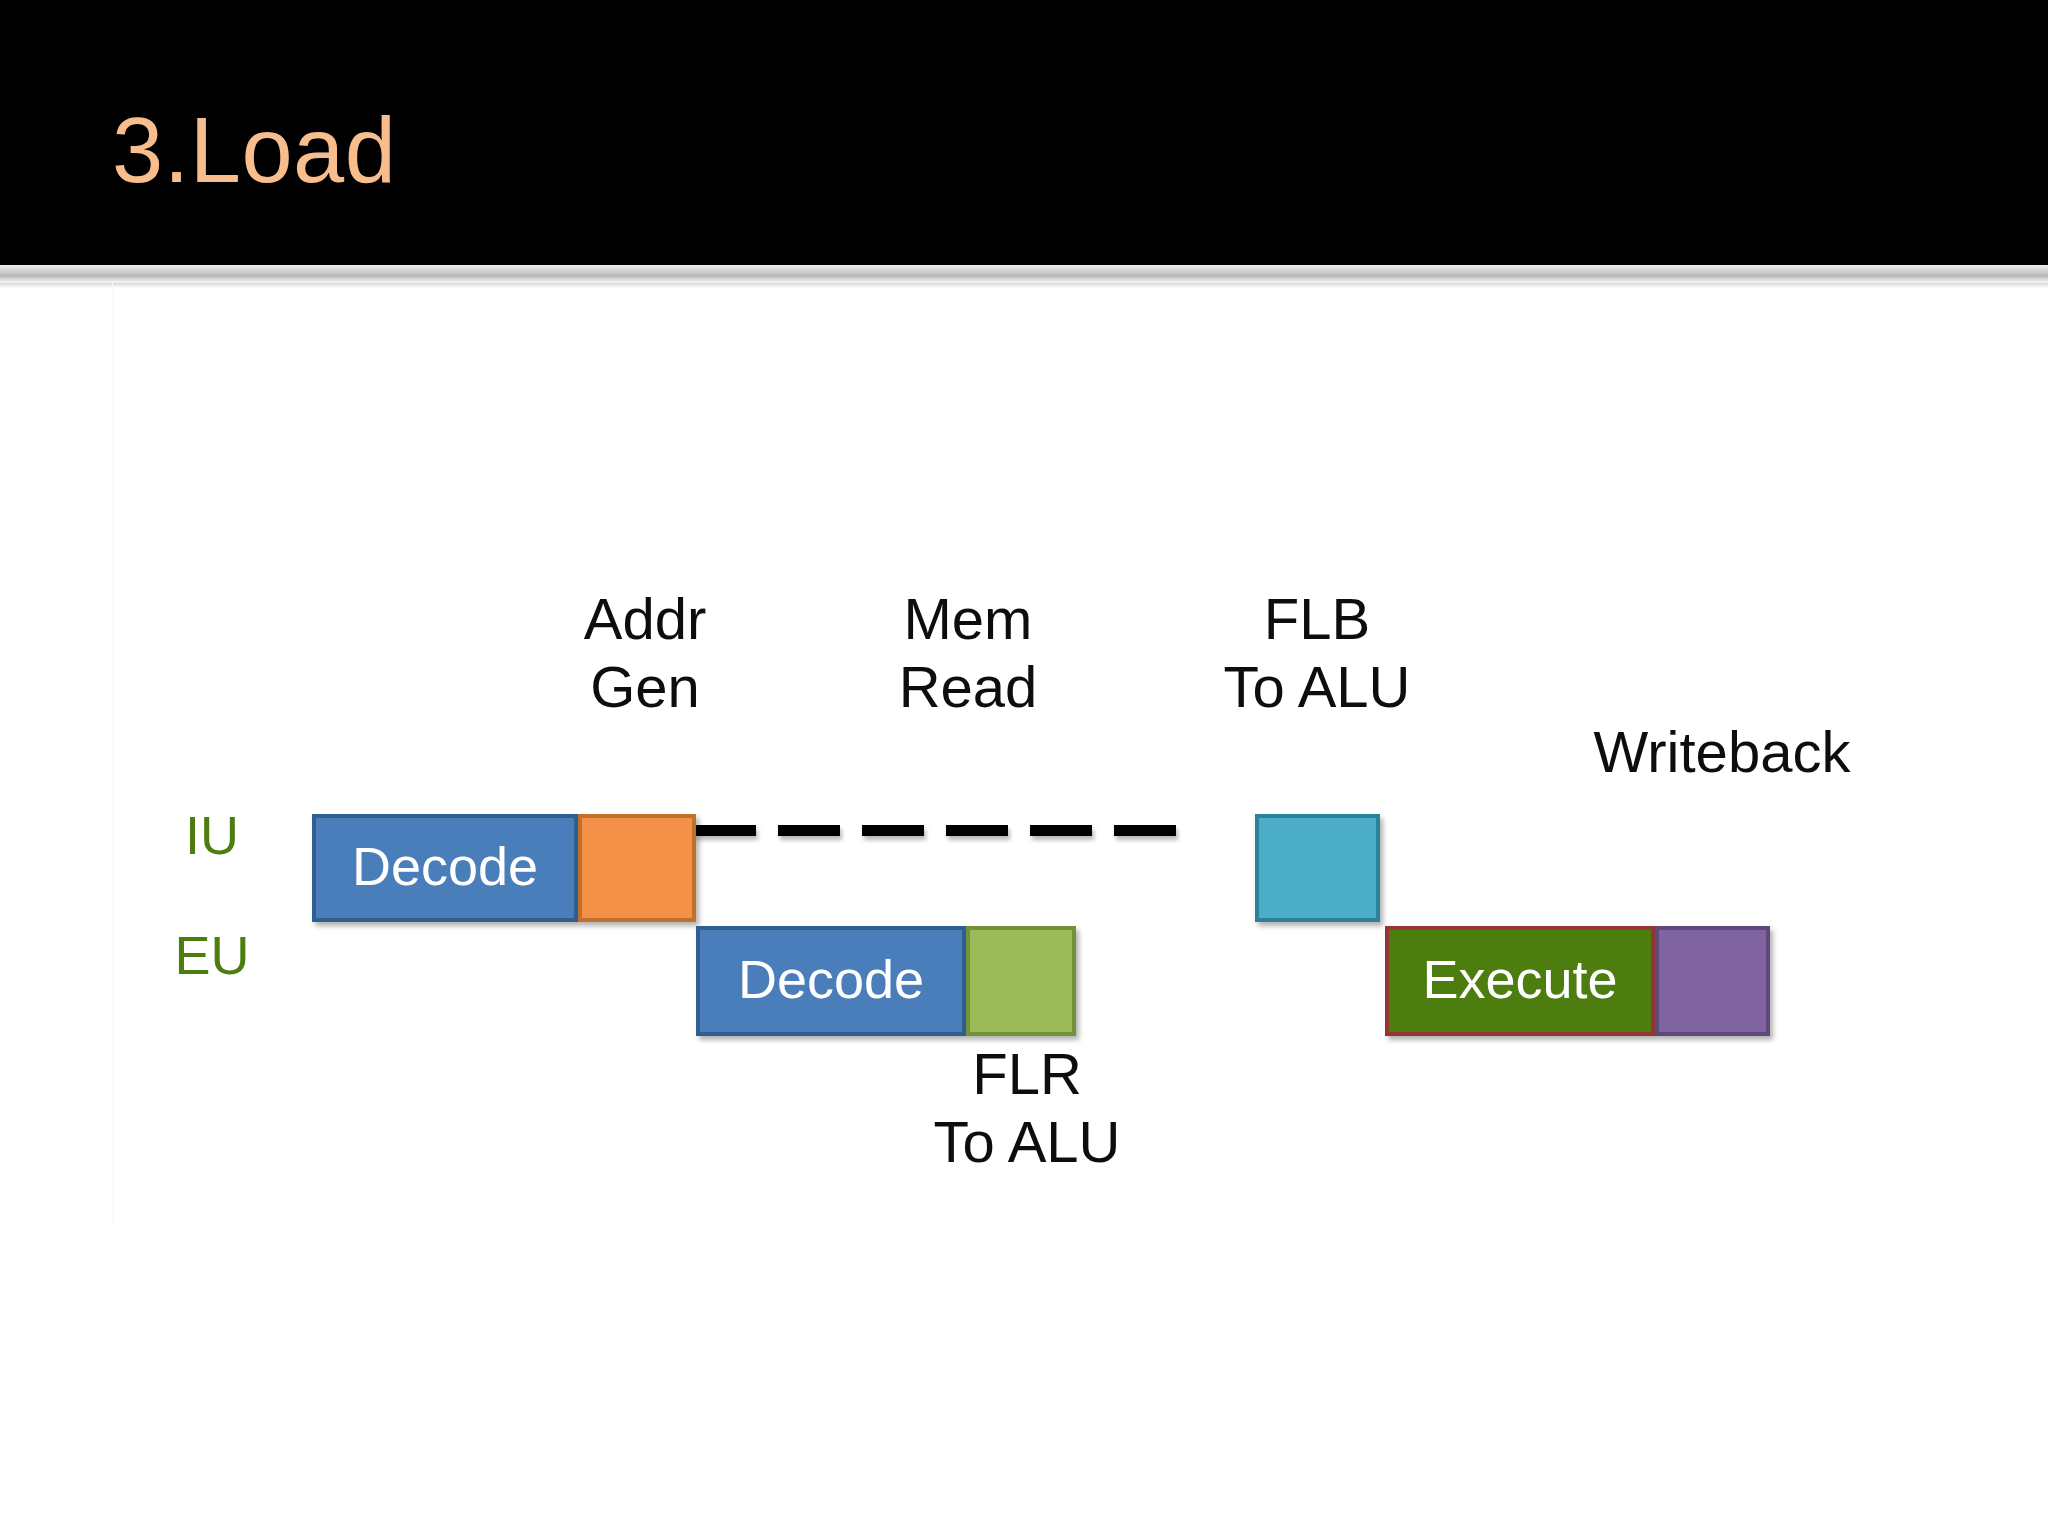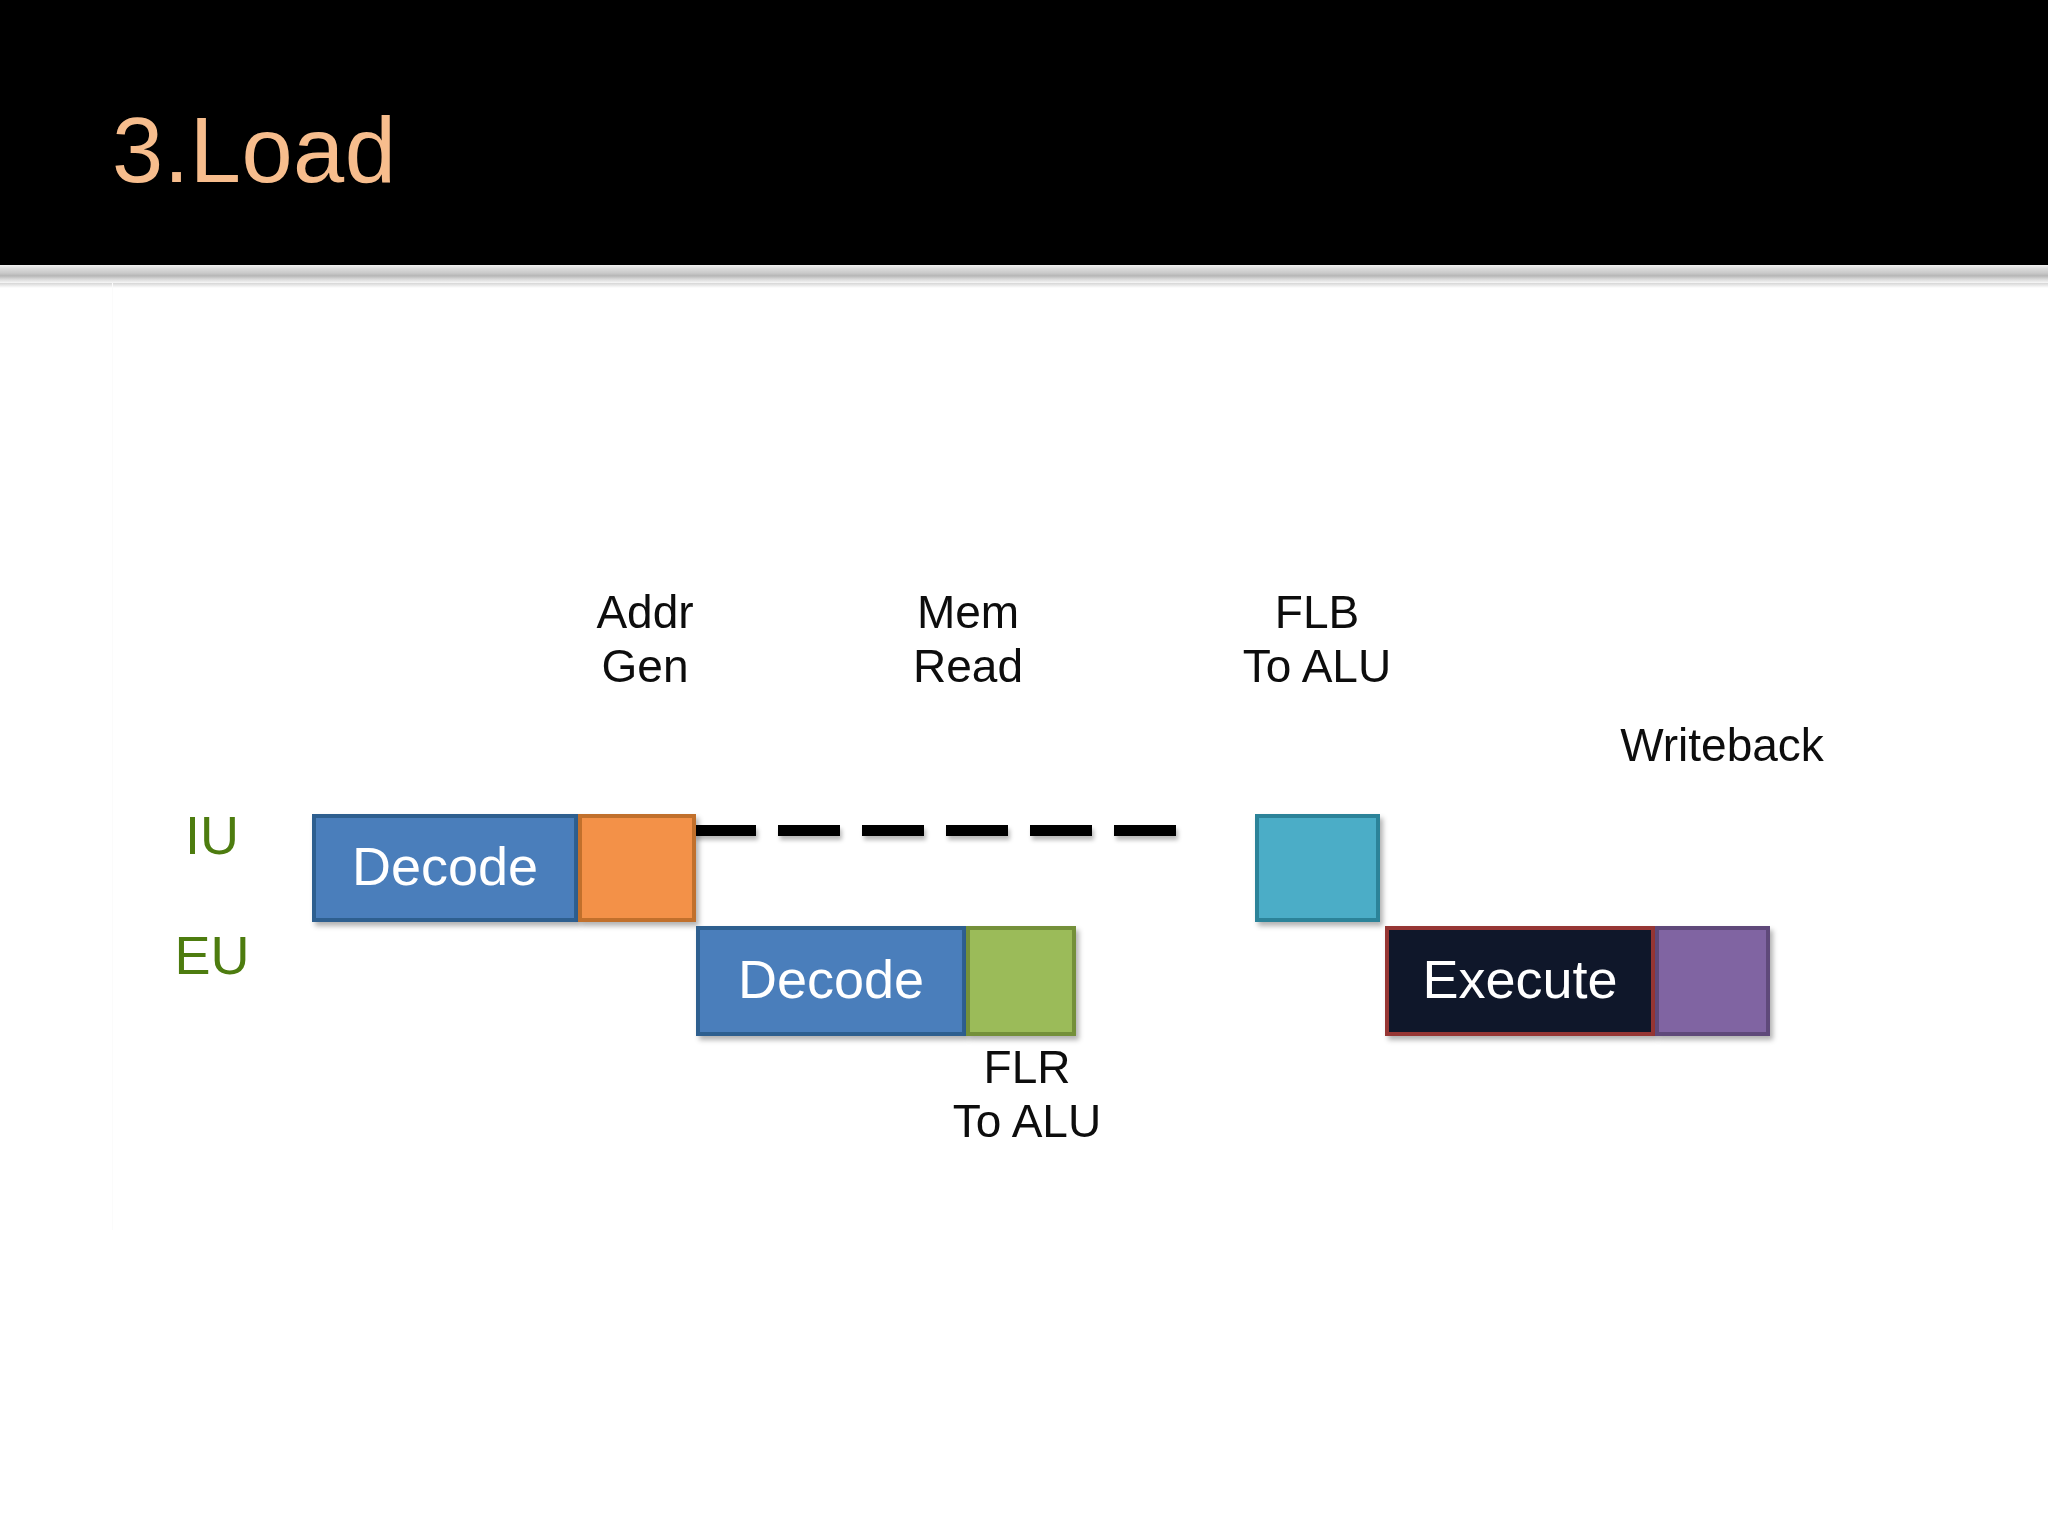--- a/index.html
+++ b/index.html
@@ -65,21 +65,21 @@
     top: 283px;
     width: 1px;
     height: 1253px;
     background: #fbfbfb;
   }
 
   
   .dlabel {
     position: absolute;
     color: #0d0d0d;
-    font-size: 46px;
+    font-size: 58px;
     line-height: 1.18;
     text-align: center;
     white-space: nowrap;
   }
 
   .row-label {
     position: absolute;
     color: #4d7c0f;
     font-size: 54px;
     line-height: 1;
@@ -161,19 +161,19 @@
       </div>
       <div class="blk" style="left: 312px; top: 778px; width: 266px; height: 108px; background: rgb(74, 126, 187); border-color: rgb(46, 95, 143); color: rgb(255, 255, 255);">
         <span>Decode</span>
       </div>
       <div class="blk" style="left: 578px; top: 778px; width: 118px; height: 108px; background: rgb(243, 145, 72); border-color: rgb(193, 112, 44); color: rgb(255, 255, 255);"></div>
       <div class="blk" style="left: 1255px; top: 778px; width: 125px; height: 108px; background: rgb(75, 173, 199); border-color: rgb(44, 131, 153); color: rgb(255, 255, 255);"></div>
       <div class="blk" style="left: 696px; top: 890px; width: 270px; height: 110px; background: rgb(74, 126, 187); border-color: rgb(46, 95, 143); color: rgb(255, 255, 255);">
         <span>Decode</span>
       </div>
       <div class="blk" style="left: 966px; top: 890px; width: 110px; height: 110px; background: rgb(155, 187, 89); border-color: rgb(116, 144, 58); color: rgb(255, 255, 255);"></div>
-      <div class="blk" style="left: 1385px; top: 890px; width: 270px; height: 110px; background: #0f172a; border-color: rgb(150, 54, 52); color: rgb(255, 255, 255);">
+      <div class="blk" style="left: 1385px; top: 890px; width: 270px; height: 110px; background: #4d7c0f; border-color: rgb(150, 54, 52); color: rgb(255, 255, 255);">
         <span>Execute</span>
       </div>
       <div class="blk" style="left: 1655px; top: 890px; width: 115px; height: 110px; background: rgb(128, 100, 162); border-color: rgb(95, 73, 122); color: rgb(255, 255, 255);"></div>
     </div>
 
 </div>
 
 </body></html>

